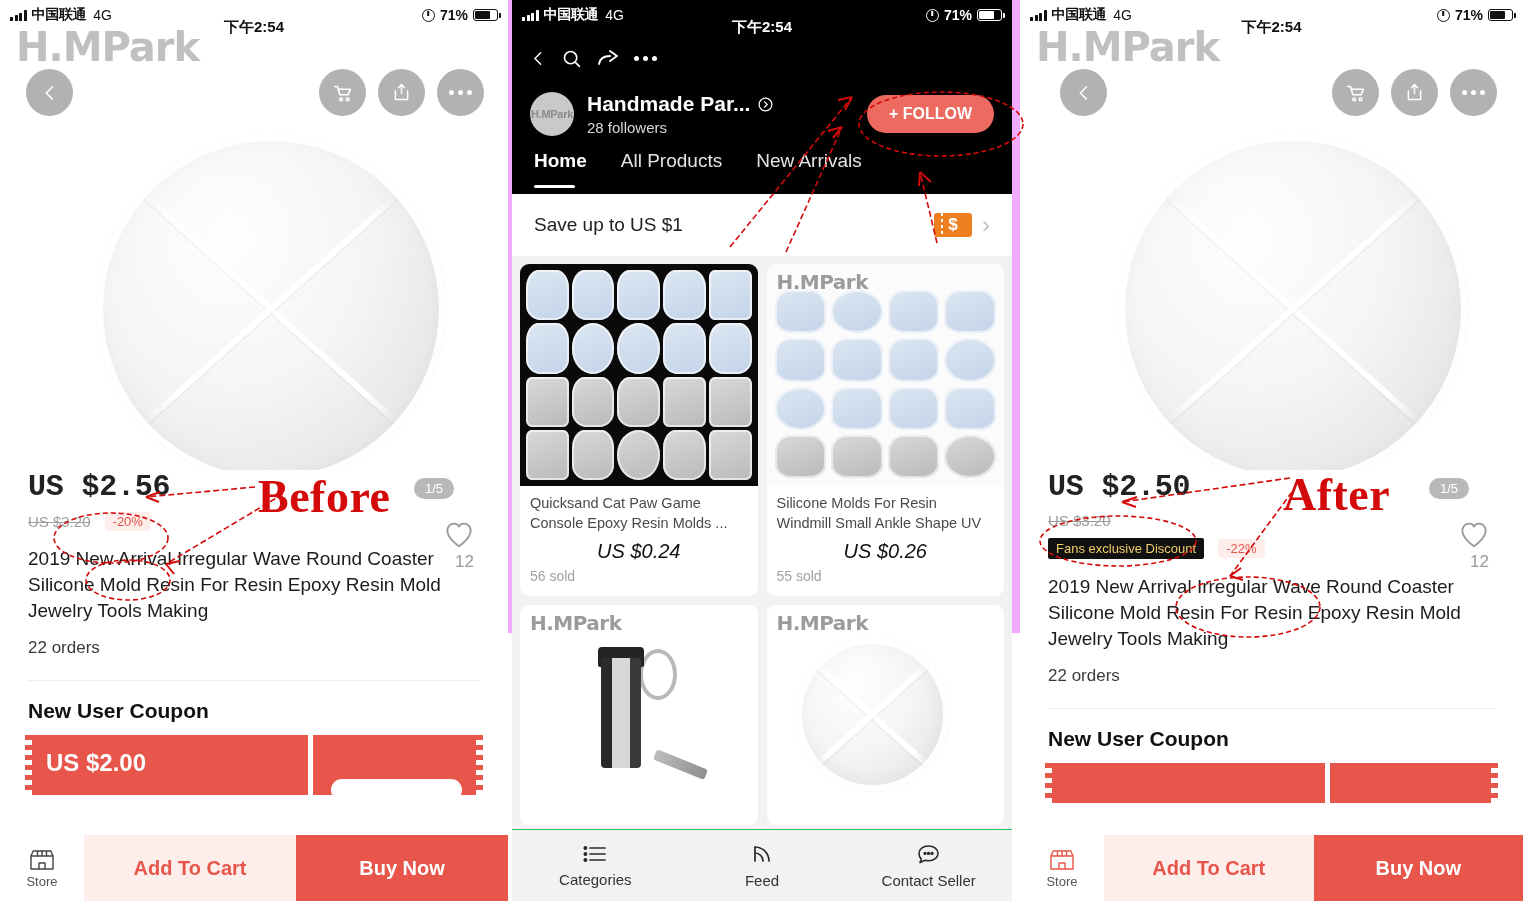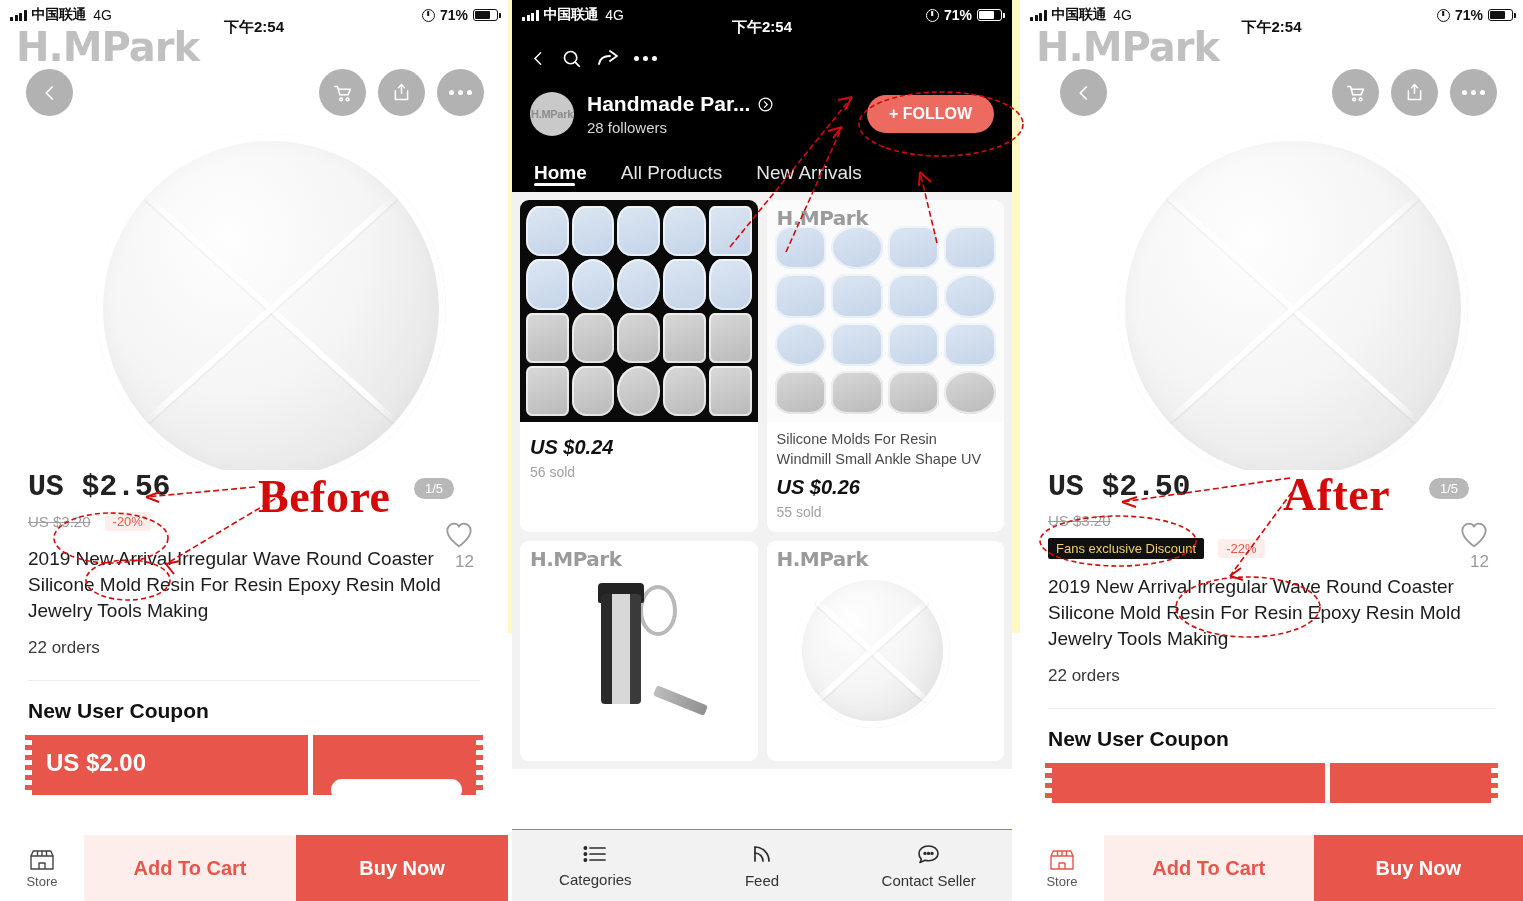--- a/index.html
+++ b/index.html
@@ -2,21 +2,21 @@
 <html><head>
 <meta charset="utf-8">
 <style>
   * { box-sizing: border-box; margin: 0; padding: 0; }
   html, body {
     width: 1523px; height: 901px;
     background: #ffffff;
     font-family: "Liberation Sans", sans-serif;
     overflow: hidden;
   }
-  .stage { position: relative; width: 1523px; height: 633px; background:#fef9c3; }
+  .stage { position: relative; width: 1523px; height: 633px; background:#f0abfc; }
 
   
   .panel { position: absolute; top: 0; height: 901px; overflow: hidden; background: #fff; }
   #panel-left  { left: 0px;    width: 508px; }
   #panel-mid   { left: 512px;  width: 500px; }
   #panel-right { left: 1020px; width: 503px; }
 
   
   .statusbar {
     position: relative; height: 30px; width: 100%;
@@ -150,21 +150,21 @@
     display:flex; align-items:center; justify-content:center;
     font-size: 11px; font-weight: bold; color: #8c8c8c; letter-spacing:-0.3px;
   }
   .store-name { font-size: 21px; font-weight: bold; display:flex; align-items:center; gap: 7px; }
   .store-followers { font-size: 15px; color: #d8d8d8; margin-top: 3px; }
   .follow-btn {
     margin-left: auto; background: #ed6a60; color: #fff;
     font-size: 16px; font-weight: bold; padding: 10px 22px; border-radius: 22px; white-space: nowrap;
   }
   .store-tabs { display:flex; gap: 34px; padding: 10px 22px 0 22px; font-size: 19px; }
-  .st-tab { color: #e4e4e4; padding-bottom: 2px; position: relative; margin-top: 12px; }
+  .st-tab { color: #e4e4e4; padding-bottom: 16px; position: relative; }
   .st-tab.active { color: #fff; font-weight: bold; }
   .st-tab.active::after { content:""; position:absolute; left: 0; right: 22%; bottom: 0; height: 3px; background:#fff; border-radius:2px; }
 
   .save-bar { display:flex; align-items:center; height: 62px; padding: 0 22px; background:#fff; }
   .save-txt { font-size: 19px; color: #222; }
   .save-icon {
     margin-left: auto; width: 38px; height: 24px; background: #ef8021; border-radius: 3px;
     color:#fff; display:flex; align-items:center; justify-content:center; font-size: 17px; font-weight: bold;
     position: relative;
   }
@@ -172,21 +172,21 @@
     content:""; position:absolute; left: 7px; top: 0; bottom: 0; width: 2px;
     background: repeating-linear-gradient(to bottom, #fff 0 3px, transparent 3px 6px);
   }
   .chev-r { margin-left: 10px; color: #c2c2c2; font-size: 24px; }
 
   .grid { background: #f2f2f2; padding: 8px; display:grid; grid-template-columns: 1fr 1fr; gap: 9px; }
   .card { background:#fff; border-radius: 9px; overflow:hidden; }
   .card-img { height: 222px; position: relative; overflow: hidden; }
   .card-body { padding: 8px 10px 12px 10px; }
   .card-title { font-size: 14.5px; color: #4a4a4a; line-height: 1.35; height: 40px; overflow: hidden; }
-  .card-price { font-size: 20px; font-weight: bold; font-style: italic; color:#111; margin-top: 6px; }
+  .card-price { font-size: 20px; font-weight: normal; font-style: italic; color:#111; margin-top: 6px; text-align: center; }
   .card-sold { font-size: 14px; color: #a2a2a2; margin-top: 5px; }
   .card-wm { position:absolute; left: 10px; top: 6px; font-size: 20px; font-weight:bold; color:#9b9b9b; font-family:"DejaVu Sans", sans-serif; z-index:3; letter-spacing:-.5px; }
 
   
   .thumb-dark { background:#0a0a0a; width:100%; height:100%; display:grid; grid-template-columns: repeat(5,1fr); grid-auto-rows: 1fr; gap:3px; padding:6px; }
   .thumb-light { background:#fbfbfc; width:100%; height:100%; display:grid; grid-template-columns: repeat(4,1fr); grid-auto-rows: 1fr; gap:5px; padding: 26px 8px 8px 8px; }
   .blob { border-radius: 30% 30% 34% 34%/36% 36% 30% 30%; background: linear-gradient(160deg,#dde7f3,#c3d3e8); box-shadow: inset 0 0 0 2px rgba(255,255,255,.6); }
   .blob.g { background: linear-gradient(160deg,#d9d9d9,#b9b9b9); }
   .blob.r { border-radius: 14%; }
   .blob.c { border-radius: 50%; }
@@ -384,20 +384,25 @@
         <div class="follow-btn">+ FOLLOW</div>
       </div>
 
       <div class="store-tabs">
         <span class="st-tab active">Home</span>
         <span class="st-tab">All Products</span>
         <span class="st-tab">New Arrivals</span>
       </div>
     </div>
 
+    <div class="save-bar">
+      <span class="save-txt">Save up to US $1</span>
+      <span class="save-icon">$</span>
+      <span class="chev-r">›</span>
+    </div>
 
     <div class="grid">
 
       <div class="card">
         <div class="card-img">
           <div class="thumb-dark">
             <span class="blob"></span>
               <span class="blob"></span>
               <span class="blob"></span>
               <span class="blob"></span>
@@ -413,20 +418,21 @@
               <span class="blob g r"></span>
               <span class="blob g r"></span>
             <span class="blob g r"></span>
               <span class="blob g"></span>
               <span class="blob g c"></span>
               <span class="blob g"></span>
               <span class="blob g r"></span>
           </div>
         </div>
         <div class="card-body">
+          <div class="card-title">Quicksand Cat Paw Game Console Epoxy Resin Molds ...</div>
           <div class="card-price">US $0.24</div>
           <div class="card-sold">56 sold</div>
         </div>
       </div>
 
       <div class="card">
         <div class="card-img">
           <span class="card-wm">H.MPark</span>
           <div class="thumb-light">
             <span class="blob"></span>

